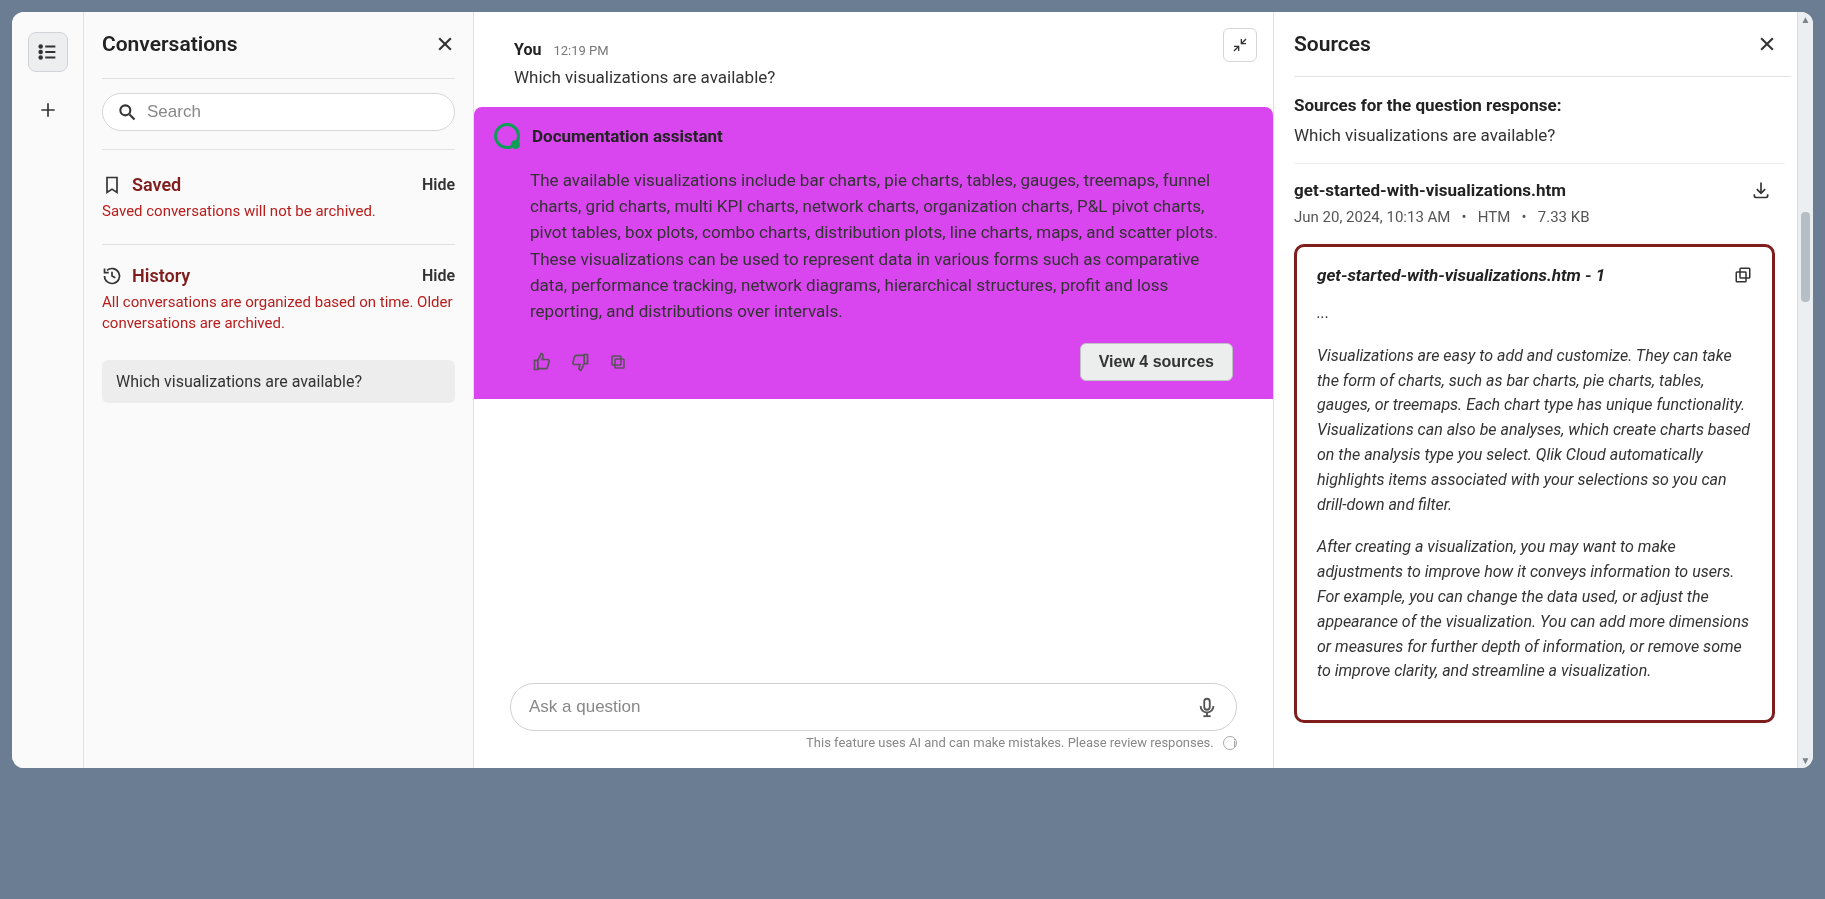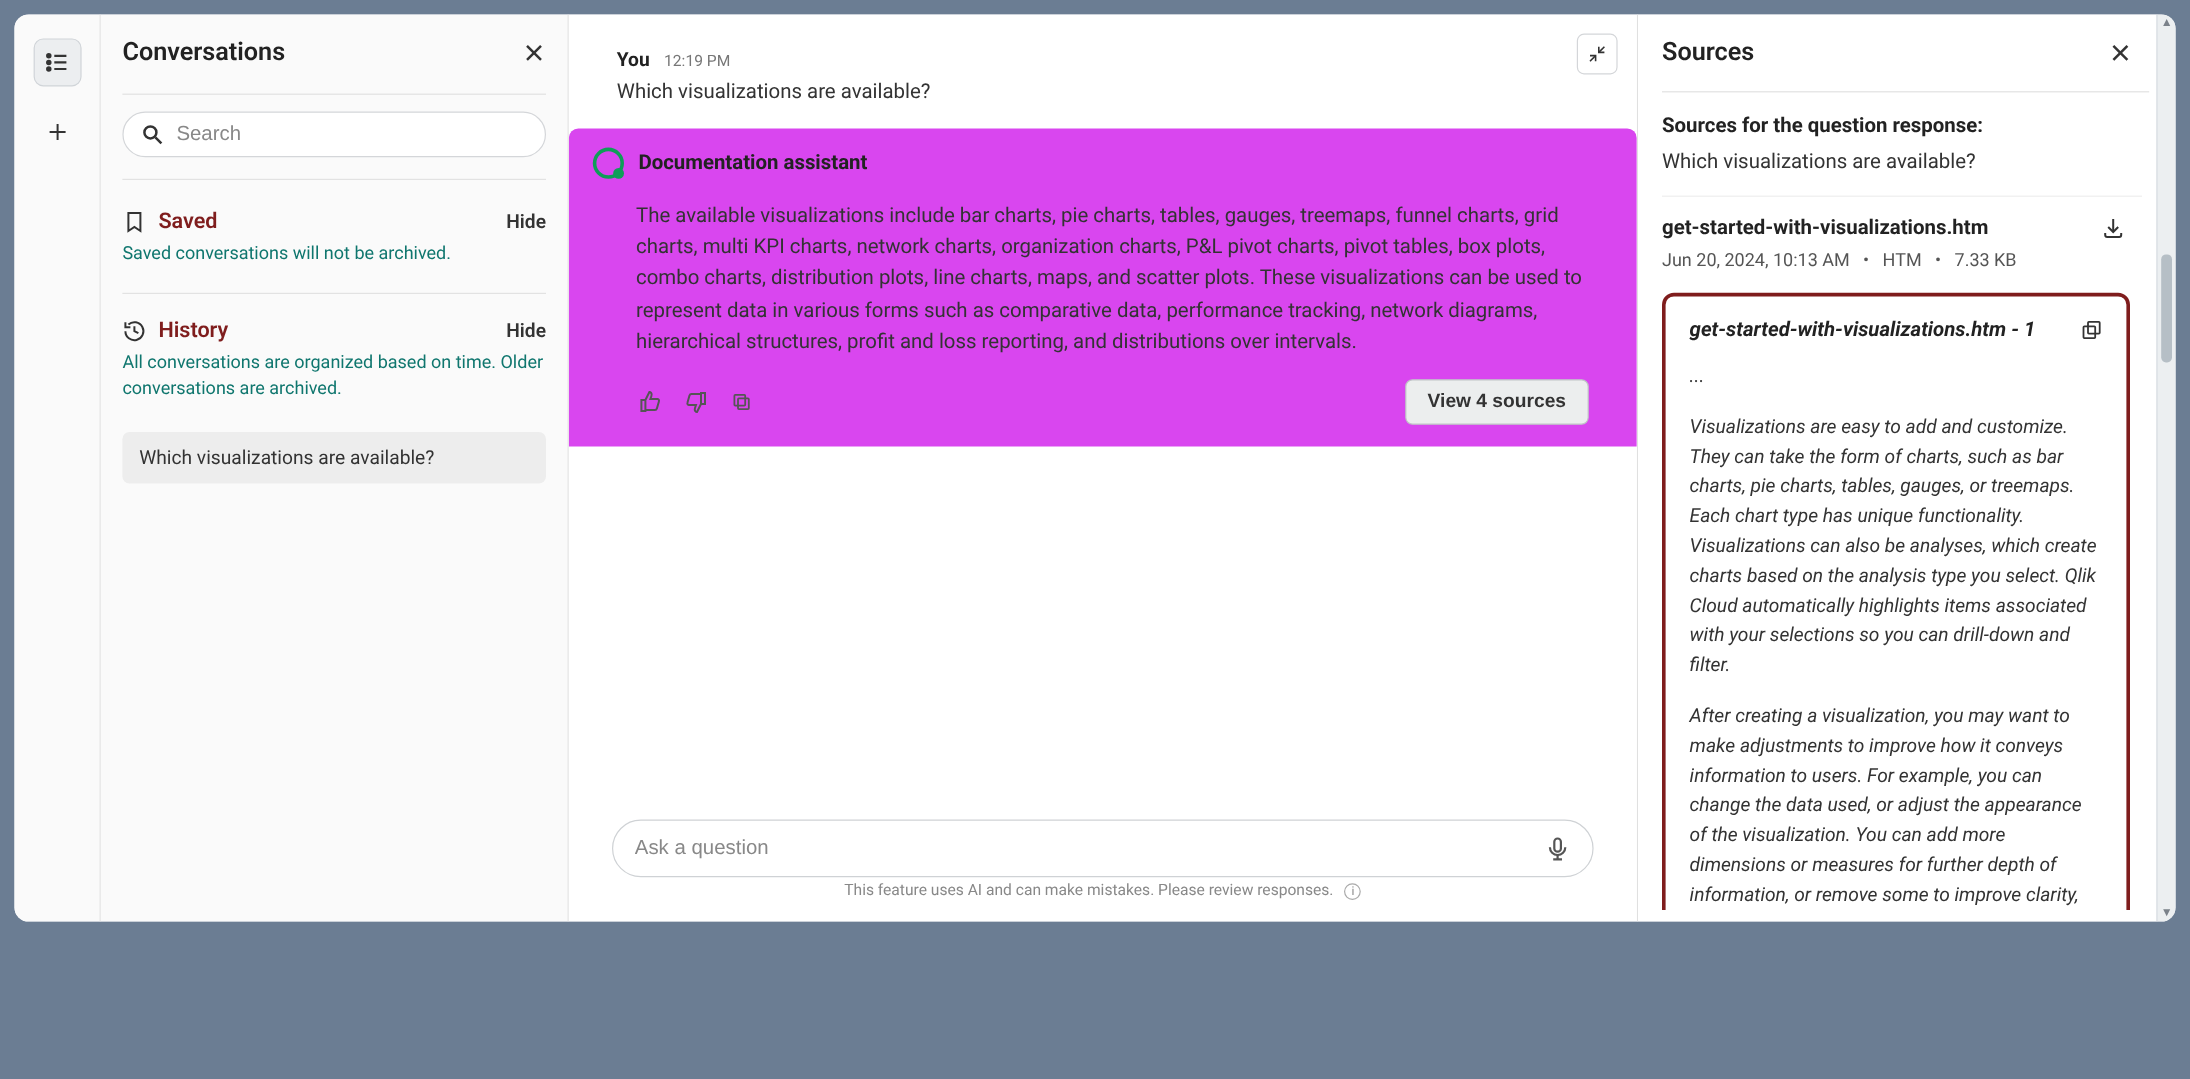--- a/index.html
+++ b/index.html
@@ -53,21 +53,21 @@
     display:flex; align-items:center;
     background:#fff; border:1px solid #d4d6d9; border-radius:22px;
     padding: 8px 14px; gap:10px; margin-bottom:18px;
   }
   .search-box input { border:none; outline:none; font-size:17px; flex:1; background:transparent; color:#555;}
   .search-box input::placeholder{color:#888;}
   .section-row { display:flex; justify-content:space-between; align-items:center; margin: 10px 0 6px 0;}
   .section-left { display:flex; align-items:center; gap:10px;}
   .section-title { font-size:18px; font-weight:600; color:#7f1d1d;}
   .hide-link { font-size:16px; font-weight:600; color:#333; cursor:pointer;}
-  .section-desc { font-size:15px; color:#0f766e; margin-bottom:16px; line-height:1.4;}
+  .section-desc { font-size:15px; color:#b91c1c; margin-bottom:16px; line-height:1.4;}
   .history-divider { border:0; border-top:1px solid #e2e2e2; margin: 6px 0 10px 0;}
   .convo-item {
     background:#ededed; border-radius:6px; padding:12px 14px;
     font-size:16px; color:#333; cursor:pointer; margin-top:10px;
   }
   .convo-panel-spacer { flex:1; }
   .new-convo-btn {
     border:1px solid #0f9d58; color:#0f9d58; background:#fff;
     border-radius:6px; padding:12px; font-size:17px; font-weight:600;
     display:flex; align-items:center; justify-content:center; gap:10px;
@@ -111,25 +111,25 @@
     padding:9px 18px; font-size:16px; font-weight:600; color:#333; cursor:pointer;
   }
   .chat-input-area { padding: 12px 36px 10px 36px;}
   .chat-input-box {
     display:flex; align-items:center;
     border:1px solid #cfd2d5; border-radius:26px;
     padding:12px 18px; gap:12px; background:#fff;
   }
   .chat-input-box input { flex:1; border:none; outline:none; font-size:17px; color:#555; background:transparent;}
   .chat-input-box input::placeholder{color:#888;}
-  .disclaimer { text-align:center; font-size:13px; color:#888; padding:4px 0 8px 0;}
+  .disclaimer { text-align:right; font-size:13px; color:#888; padding:4px 0 8px 0;}
   .disclaimer .info { display:inline-block; margin-left:6px; width:14px;height:14px;border:1px solid #aaa;border-radius:50%;font-size:10px;line-height:13px;}
   
   .sources-panel {
-    width: 433px; border-left:1px solid #e0e0e0;
+    width: 524px; border-left:1px solid #e0e0e0;
     display:flex; flex-direction:column; background:#fff;
     padding: 20px 6px 10px 20px;
     overflow:hidden;
   }
   .sources-header { display:flex; justify-content:space-between; align-items:center; padding-right:14px;}
   .sources-title { font-size:21px; font-weight:600; color:#222;}
   .sources-divider { border:0; border-top:1px solid #e2e2e2; margin:20px 0 18px 0;}
   .sources-sub { font-size:17px; font-weight:700; color:#222; margin-bottom:10px;}
   .sources-question { font-size:17px; color:#333; margin-bottom:18px;}
   .sources-hr { border:0; border-top:1px solid #eee; margin-bottom:16px;}

